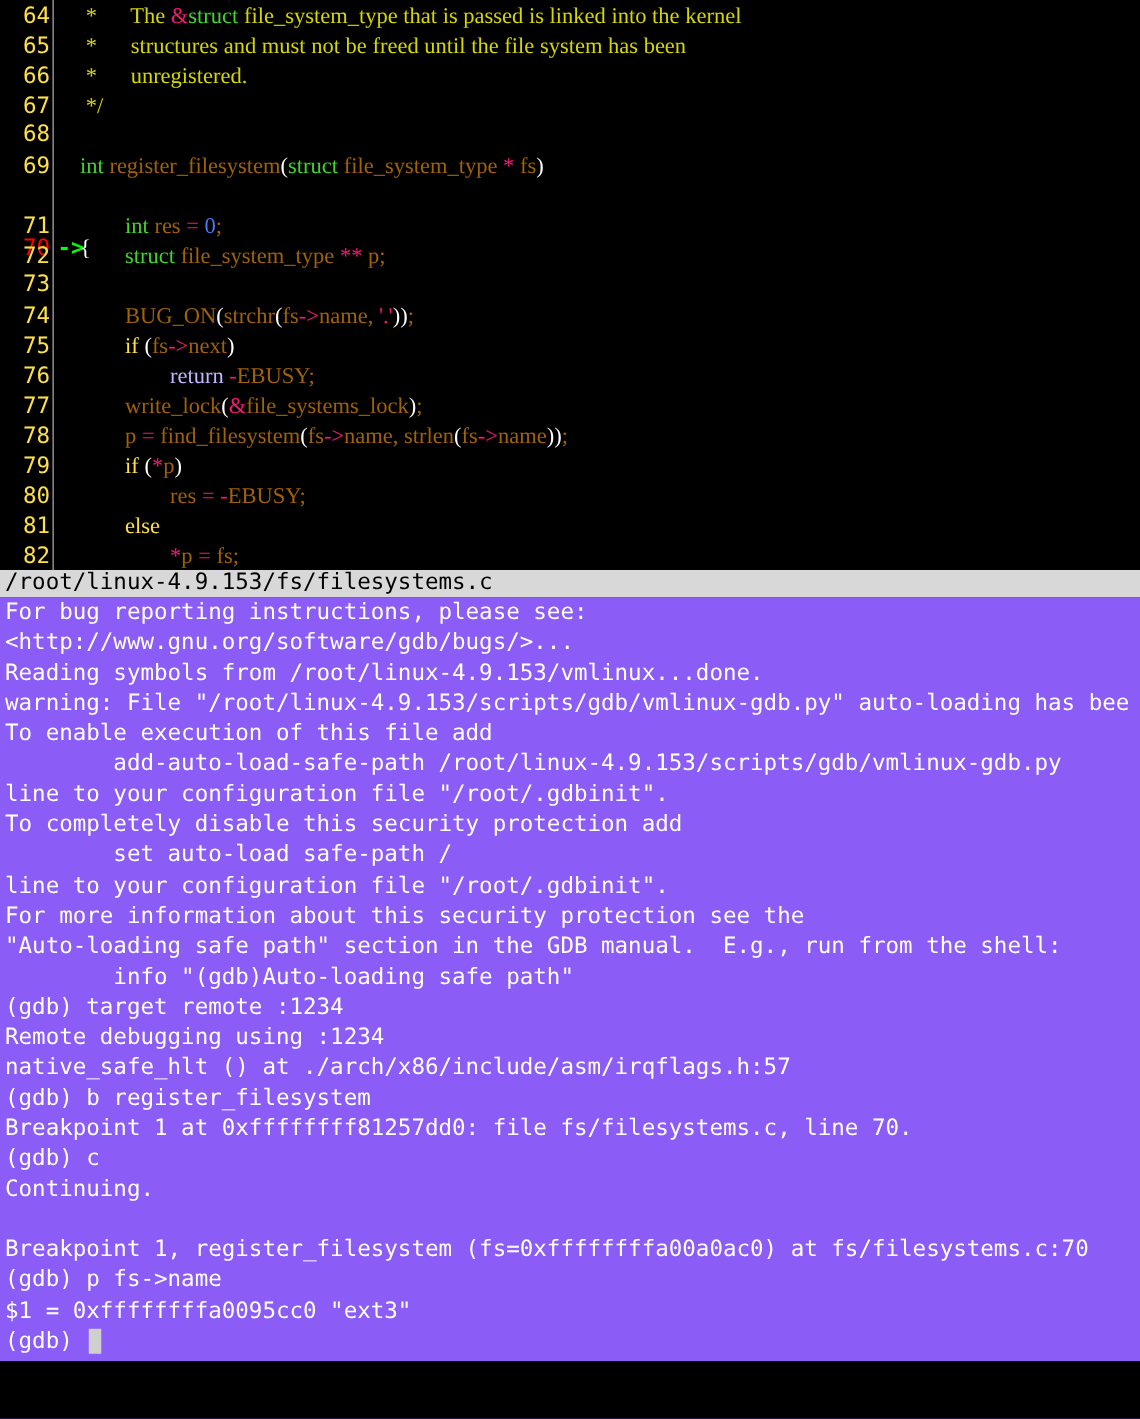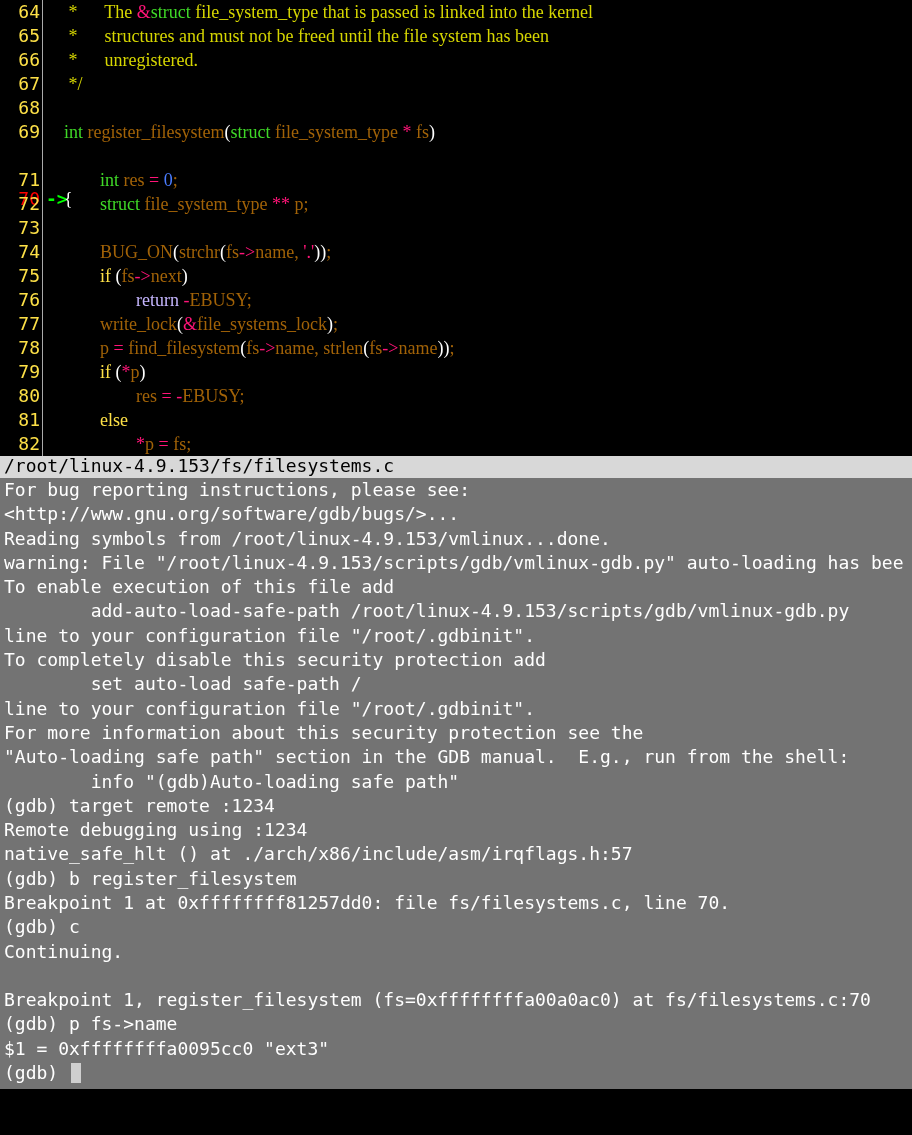--- a/index.html
+++ b/index.html
@@ -64,21 +64,21 @@
   .statusbar {
     background: #d8d8d8;
     color: #000;
     padding: 0 4px;
     height: 22px;
     display: flex;
     align-items: flex-end;
     font-weight: normal;
   }
   .term-pane {
-    background: #737373;
+    background: #8b5cf6;
     color: #fff;
     padding: 0 4px 4px 4px;
   }
   .term-line {
     white-space: pre;
     min-height: 24px;
   }
   .cursor {
     display: inline-block;
     width: 10px;

